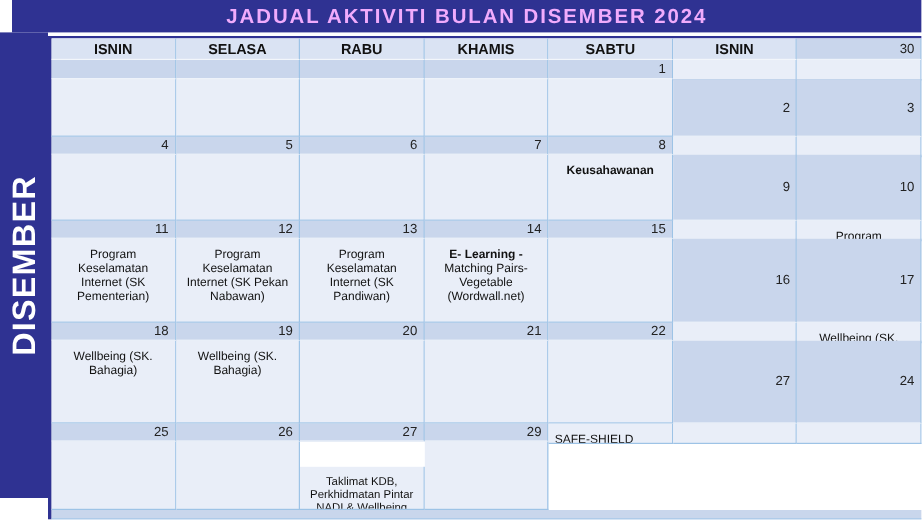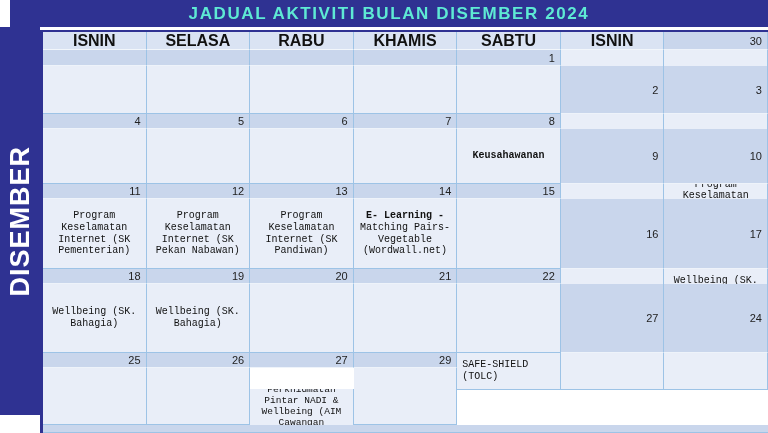--- a/index.html
+++ b/index.html
@@ -17,21 +17,21 @@
     background:#FFFFFF;
     font-family:"Liberation Sans", sans-serif;
     color:var(--text);
   }
   .title-bar{
     position:absolute;left:10px;top:0;width:758px;height:27px;
     background:var(--primary);
     display:flex;align-items:center;justify-content:center;
   }
   .title-bar .title-text{
-    color:#5eead4;font-weight:bold;font-size:17px;letter-spacing:1.6px;white-space:nowrap;
+    color:#f0abfc;font-weight:bold;font-size:17px;letter-spacing:1.6px;white-space:nowrap;
   }
   .sidebar{
     position:absolute;left:0;top:27px;width:40px;height:388px;
     background:var(--primary);
     display:flex;align-items:center;justify-content:center;
   }
   .sidebar .month-text{
     color:#fff;font-weight:bold;font-size:27px;letter-spacing:1px;
     writing-mode:vertical-rl;transform:rotate(180deg);white-space:nowrap;
   }
@@ -41,36 +41,36 @@
     border-left:3px solid var(--primary);
     display:grid;
     grid-template-columns:repeat(7,1fr);
     grid-template-rows:18px 16px 48px 15px 55px 15px 70px 15px 69px 15px 57px 8px;
   }
   .hcell{
     background:var(--header-bg);
     border-right:1px solid var(--grid-border);
     border-bottom:1px solid #f2f6fb;
     display:flex;align-items:center;justify-content:center;
-    font-weight:bold;font-size:16px;color:#111;text-align:right;
+    font-weight:bold;font-size:12px;color:#111;text-align:right;
   }
   .dcell{
     background:var(--date-band-bg);
     border-right:1px solid var(--grid-border);
     border-bottom:1px solid #eef3fa;
     display:flex;align-items:center;justify-content:flex-end;
     font-size:11px;color:#222;padding-right:5px;
   }
   .ecell{
     background:var(--cell-bg);
     border-right:1px solid var(--grid-border);
     border-bottom:1px solid var(--grid-border);
-    display:flex;flex-direction:column;align-items:center;justify-content:center;
+    display:flex;flex-direction:column;align-items:center;
     text-align:center;font-size:10px;line-height:1.17;
-    padding:18px 5px;color:#111;overflow:hidden;font-family:Liberation Mono, monospace;
+    padding:8px 5px;color:#111;overflow:hidden;
   }
   .ecell.left{align-items:flex-start;text-align:left;}
   .ecell.small{font-size:9.5px;line-height:1.14;margin-top:21px;}
   .ecell .bold-lead{font-weight:bold;}
   .bottom-strip{
     grid-column:1 / -1;
     background:var(--date-band-bg);
     border-bottom:1px solid var(--grid-border);
   }
 </style>

